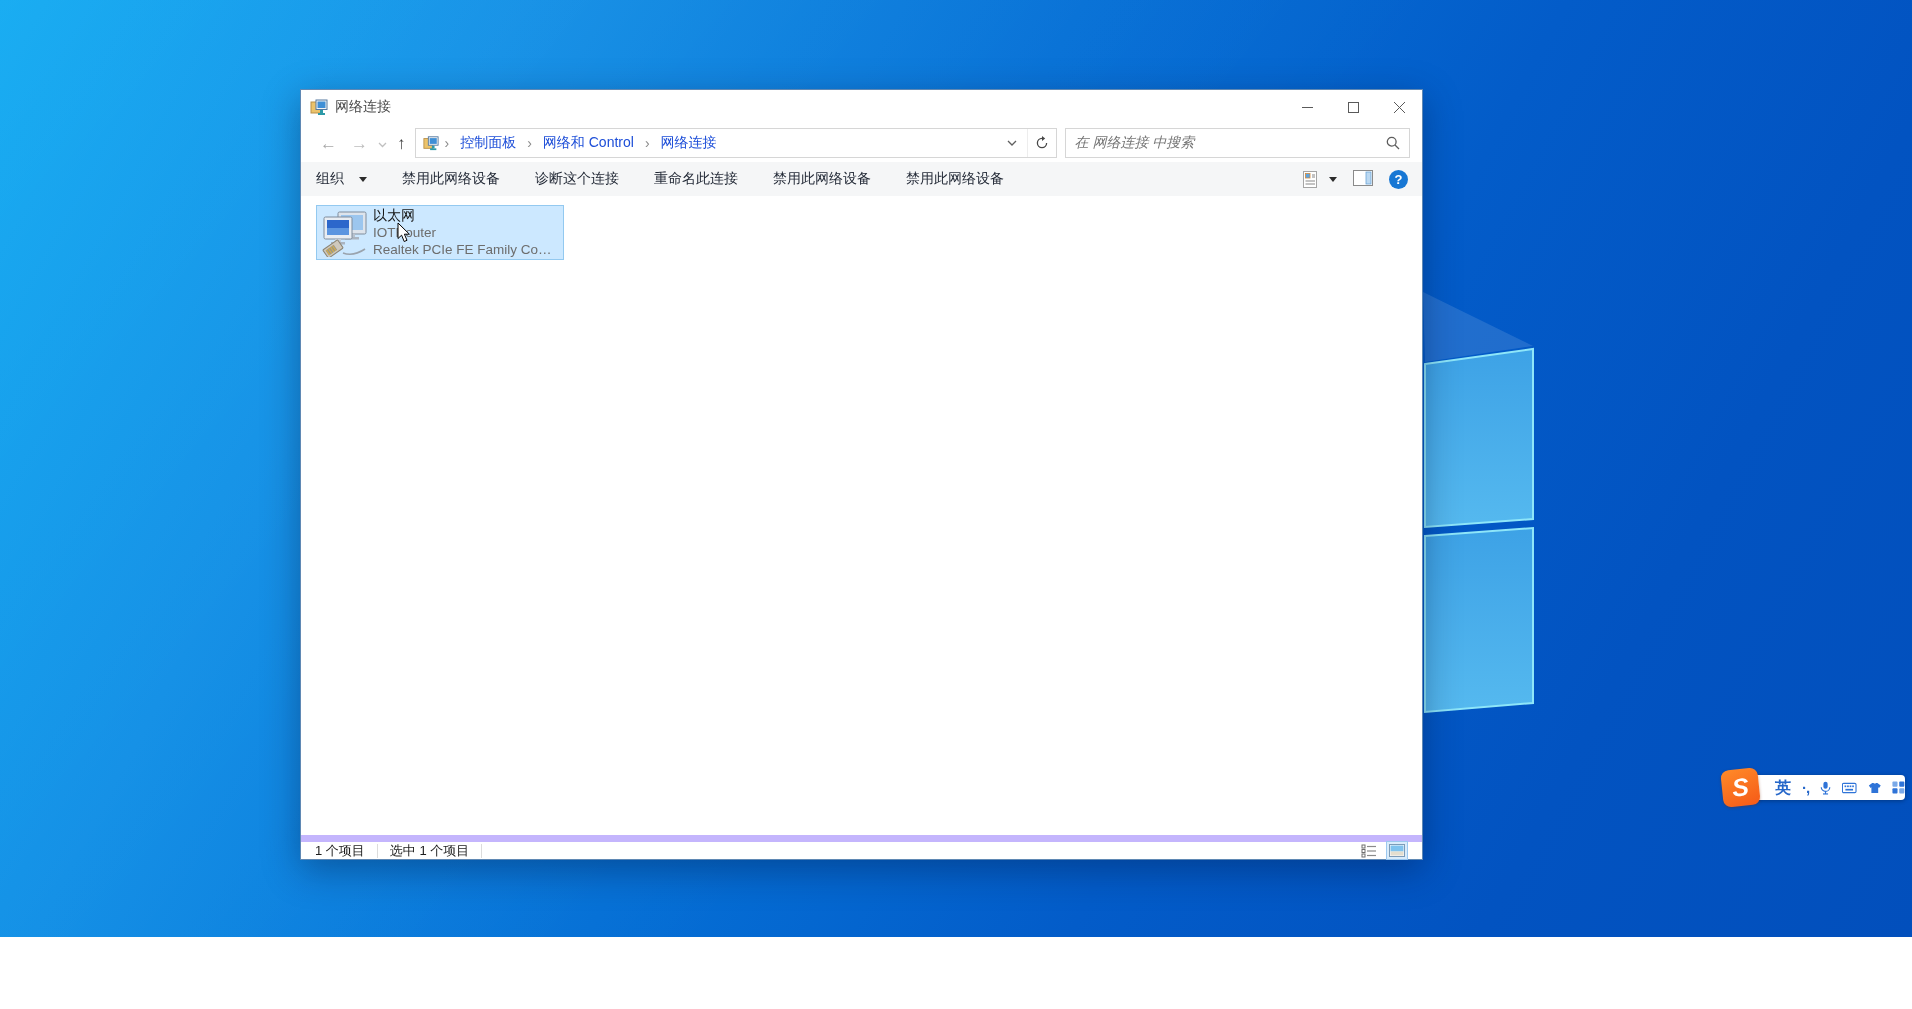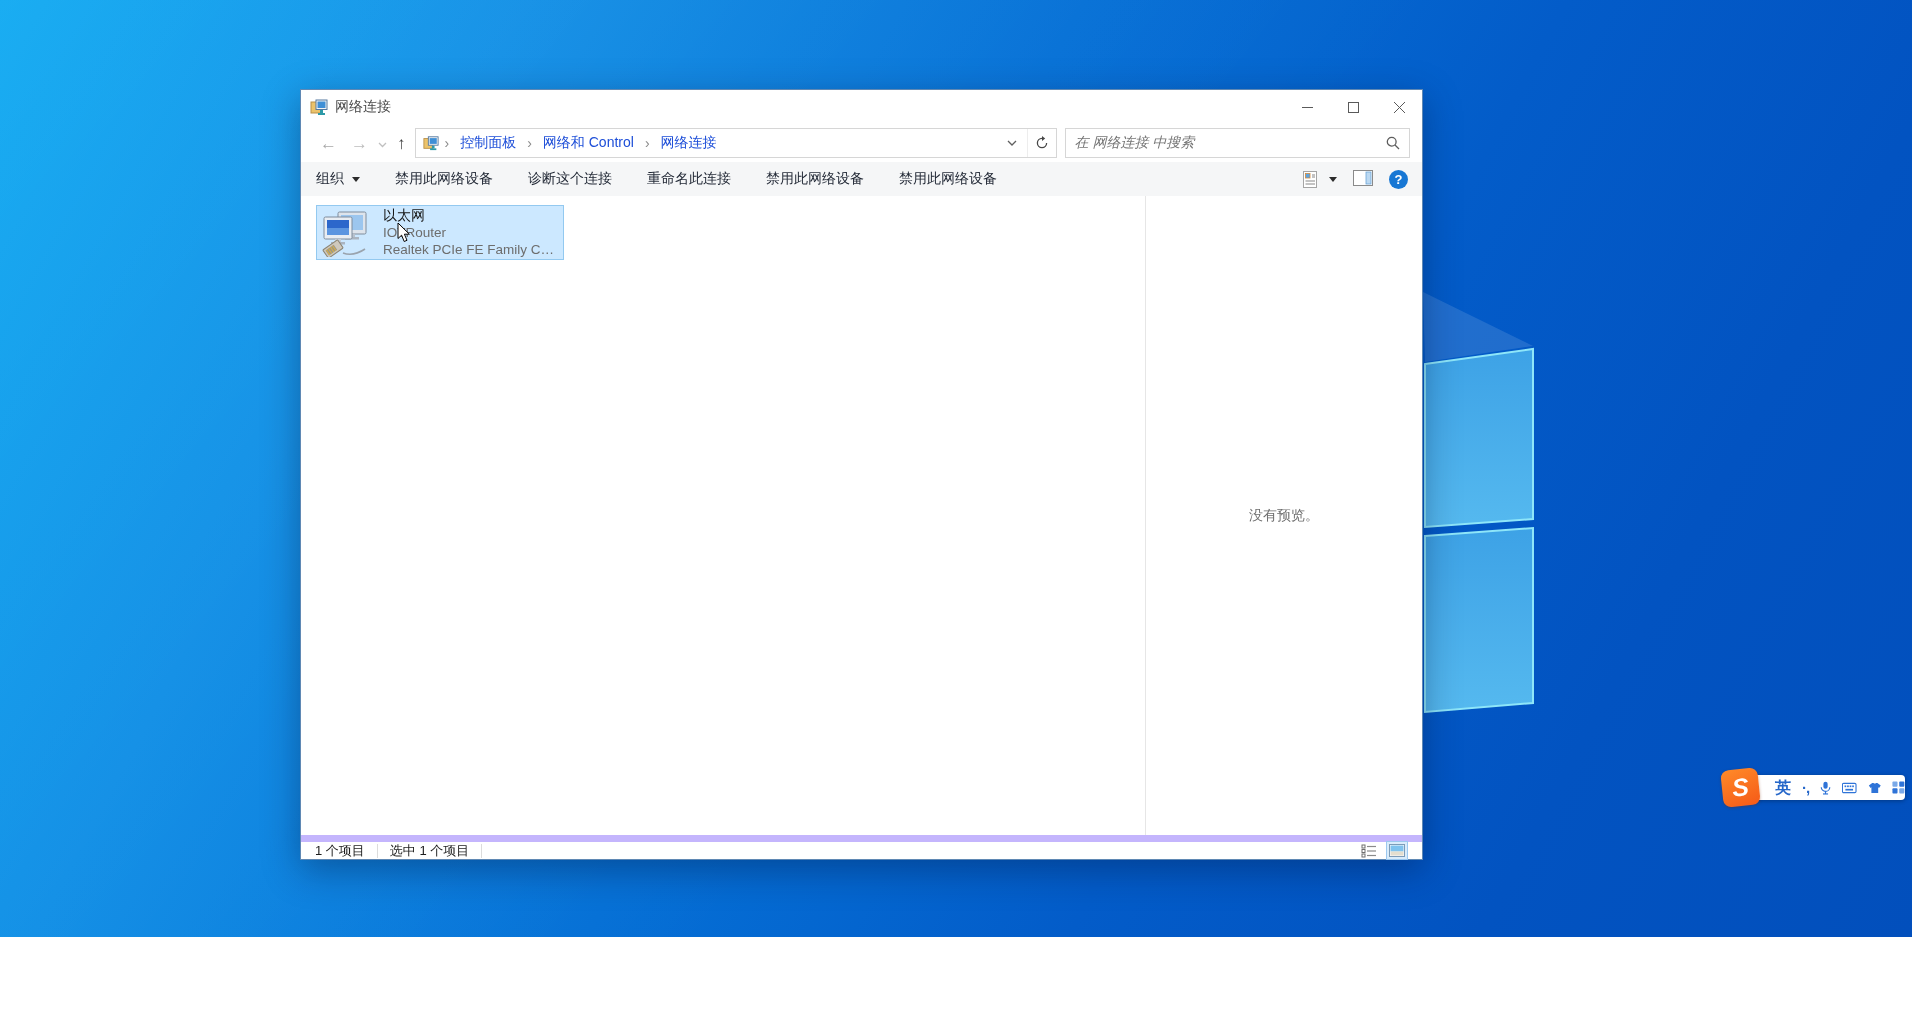--- a/index.html
+++ b/index.html
@@ -38,36 +38,36 @@
   .addr-btn { width:29px; height:100%; display:flex; align-items:center; justify-content:center;
     border-left:1px solid #ededed; }
   .searchbox { width:345px; height:30px; border:1px solid #d6d6d6; background:#fff; margin-left:8px;
     display:flex; align-items:center; padding:0 9px; }
   .searchbox .ph { font-size:14px; color:#767676; white-space:nowrap;font-style:italic; }
   .searchbox .mag { margin-left:auto; }
 
   .cmdbar { height:34px; background:#f5f6f7; display:flex; align-items:center;
     padding:0 14px; font-size:14px; color:#1f2633; }
   .cmd-item { padding:0 1px; margin-right:33px; white-space:nowrap; cursor:default; }
-  .cmd-organize { display:flex; align-items:center; gap:8px; }
+  .cmd-organize { display:flex; align-items:center; gap:15px; }
   .tri-down { width:0; height:0; border-left:4px solid transparent; border-right:4px solid transparent;
     border-top:5px solid #2b2b2b; display:inline-block; }
   .cmd-right { margin-left:auto; display:flex; align-items:center; gap:16px; }
   .viewsel { display:flex; align-items:center; gap:7px; }
   .help-circle { width:19px; height:19px; border-radius:50%; background:#1777d4; color:#fff;
     font-size:13px; font-weight:bold; display:flex; align-items:center; justify-content:center; }
 
   .content { position:relative; flex:1; background:#fff; overflow:hidden; }
   .preview { position:absolute; right:0; top:0; width:277px; height:100%;
     border-left:1px solid #e6e6e6; display:flex; align-items:center; justify-content:center; }
   .preview .ptxt { font-size:14px; color:#6e6e6e; }
 
   .item-tile { position:absolute; left:15px; top:9px; width:248px; height:55px;
     background:#cce8ff; border:1px solid #93c9f0; display:flex; align-items:center;
-    padding:2px 4px; gap:14px; }
+    padding:2px 4px; gap:4px; }
   .item-tile .ic { width:48px; height:48px; flex:none; }
   .item-lines { min-width:0; }
   .l1 { font-size:14px; color:#141414; line-height:17px; }
   .l2,.l3 { font-size:13.5px; color:#6d6d6d; line-height:17px; white-space:nowrap;
     overflow:hidden; text-overflow:ellipsis; }
   .cursor { position:absolute; left:96px; top:26px; }
 
   .statusbar { height:24px; background:#fff; border-top:7px solid #c4b5fd;
     display:flex; align-items:center; padding:0 14px; font-size:13px; color:#1d1d1d; }
   .st-sep { width:1px; height:14px; background:#dcdcdc; margin:0 12px; }
@@ -247,23 +247,20 @@
           <div class="l1">以太网</div>
           <div class="l2">IOTRouter</div>
           <div class="l3">Realtek PCIe FE Family Control...</div>
         </div>
       </div>
 
       <svg class="cursor" width="14" height="21" viewBox="0 0 14 21">
         <path d="M1,1 L1,16.5 L4.6,13.2 L7.2,19.5 L10,18.3 L7.4,12.2 L12.4,12.2 Z" fill="#fff" stroke="#000" stroke-width="1"></path>
       </svg>
 
-      <div class="preview">
-        <span class="ptxt">没有预览。</span>
-      </div>
     </div>
 
     <div class="statusbar">
       <span>1 个项目</span>
       <span class="st-sep"></span>
       <span>选中 1 个项目</span>
       <span class="st-sep"></span>
       <div class="st-right">
         <div class="st-view">
           <svg width="16" height="14" viewBox="0 0 16 14">

